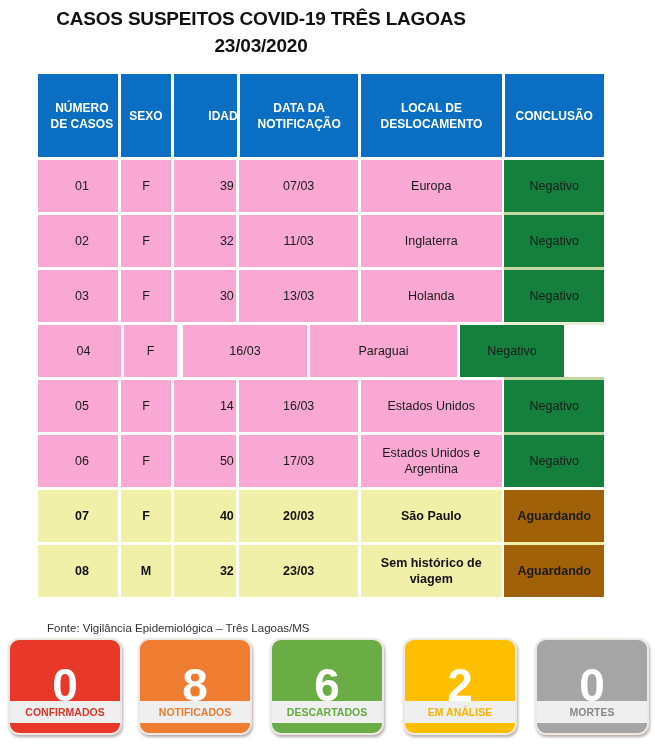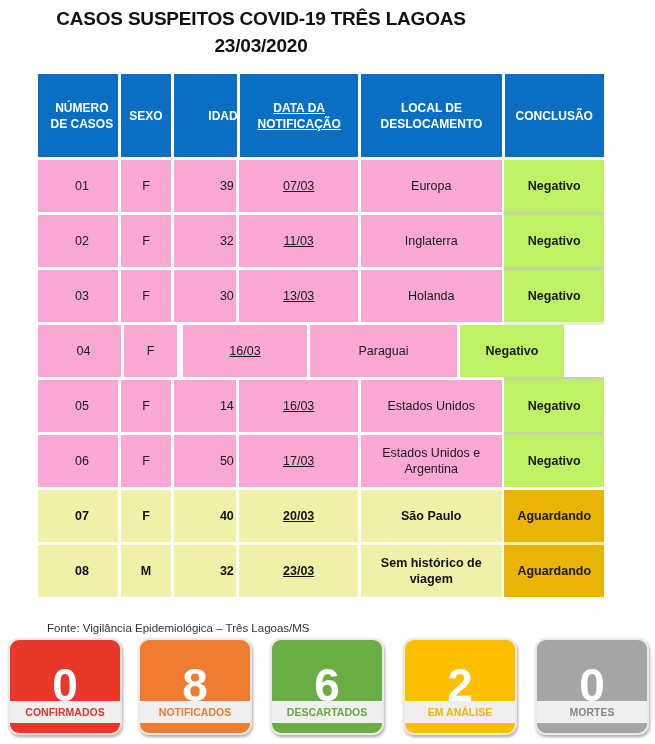--- a/index.html
+++ b/index.html
@@ -5,30 +5,30 @@
   * { box-sizing: border-box; margin: 0; padding: 0; }
   html, body { width: 655px; height: 744px; background: #ffffff; overflow: hidden; }
   body { font-family: "Liberation Sans", "DejaVu Sans", sans-serif; position: relative; color: #1a1a1a; }
   .title { position: absolute; left: 0; width: 522px; text-align: center; font-weight: bold; font-size: 19px; color: #111; letter-spacing: -0.2px; }
   .t1 { top: 8px; }
   .t2 { top: 35px; }
   .table { position: absolute; left: 38px; top: 74px; width: 566px; }
   .row { display: flex; }
   .cell { display: flex; align-items: center; justify-content: center; text-align: center; font-size: 12.5px; line-height: 16px; }
   .hdr .cell { background: #0a6fc2; color: #fff; font-weight: bold; font-size: 12px; height: 83px; line-height: 16px; }
-  .c1 { width: 83px; padding-left: 8px; } .c2 { width: 53px; } .c3 { width: 63px; padding-left: 43px; } .c4 { width: 124px; text-decoration: underline; } .c5 { width: 147px; } .c6 { width: 104px; }
+  .c1 { width: 83px; padding-left: 8px; } .c2 { width: 53px; } .c3 { width: 63px; padding-left: 43px; } .c4 { width: 124px; } .c5 { width: 147px; } .c6 { width: 104px; }
   .gap { width: 3px; background: #fff; }
   .hdr .gap { background: #fff; }
   .body-row .cell { height: 52px; }
   .vgap { height: 3px; display: flex; }
   .vgap .seg { background: #fff; }
   .green { background: #f9a8d4; }
   .yellow { background: #f1f0a8; color: #111; font-weight: bold; }
-  .concl { background: #bef264; font-weight: bold; }
-  .concl-y { background: #eab308; font-weight: bold; }
+  .concl { background: #15803d; }
+  .concl-y { background: #a16207; font-weight: bold; }
   .fonte { position: absolute; left: 47px; top: 592px; font-size: 11.5px; color: #333; margin-top: 30px; }
   .card { position: absolute; top: 638px; width: 114px; height: 97px; border-radius: 11px; box-shadow: 1px 2px 3px rgba(120,100,90,0.55); border: 2px solid #eee8e4; overflow: hidden; }
   .card .num { position: absolute; left: 0; width: 100%; top: 22px; text-align: center; font-size: 46px; font-weight: bold; color: #fff; line-height: 46px; }
   .card .band { position: absolute; left: 0; width: 100%; top: 61px; height: 22px; background: #efefef; display: flex; align-items: center; justify-content: center; font-size: 10.5px; font-weight: bold; }
 </style>
 </head>
 <body>
 
 <div class="title t1">CASOS SUSPEITOS COVID-19 TRÊS LAGOAS</div>
 <div class="title t2">23/03/2020</div>

